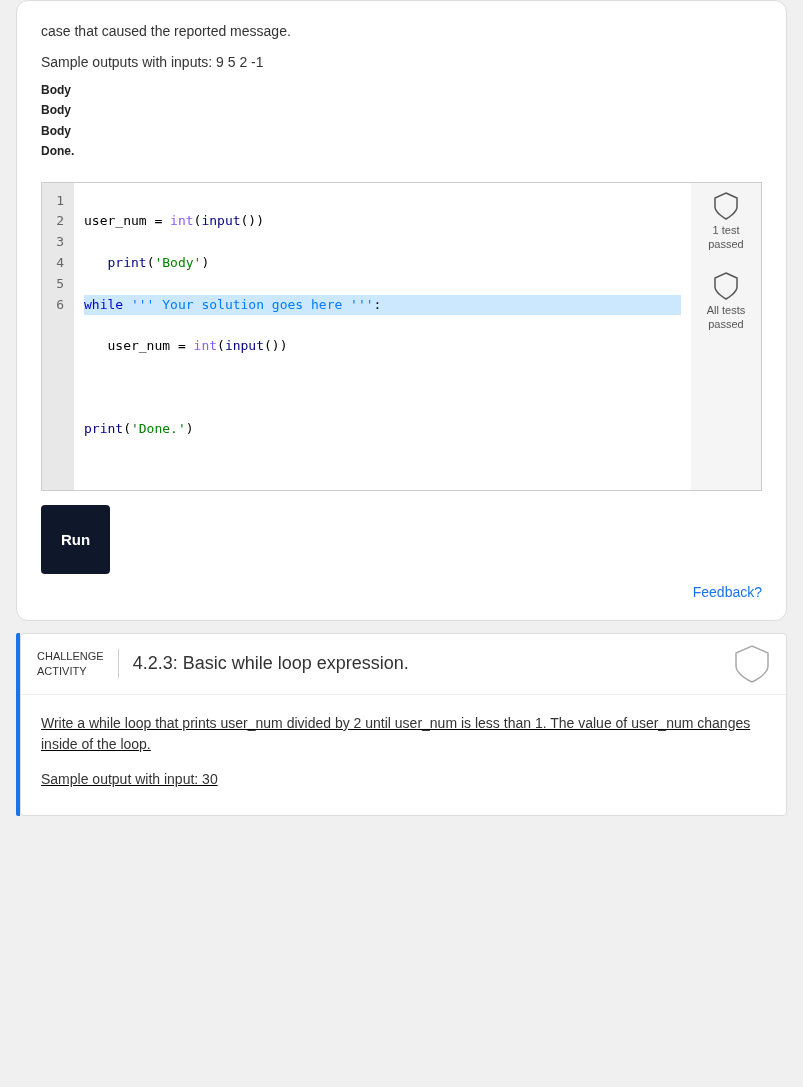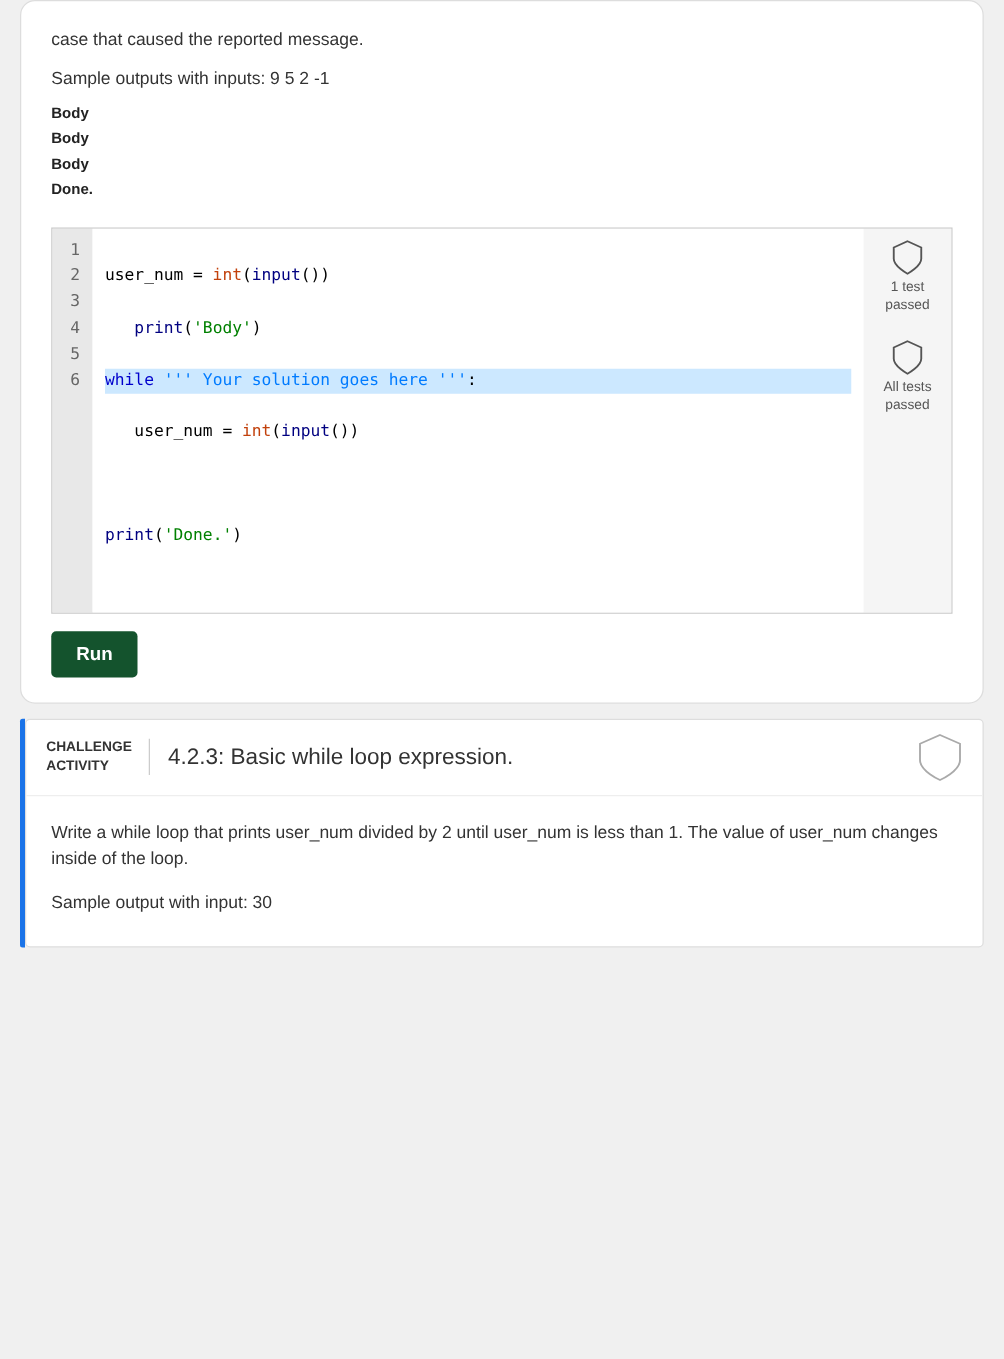--- a/index.html
+++ b/index.html
@@ -92,21 +92,21 @@
       white-space: pre;
     }
 
     .code-line.highlighted {
       background: #cce8ff;
     }
 
     .kw { color: #0000cc; font-weight: normal; }
     .fn { color: #000080; }
     .str { color: #008000; }
-    .builtin { color: #c2410c; }
+    .builtin { color: #8b5cf6; }
     .comment-placeholder { color: #007bff; }
 
     .test-badges {
       display: flex;
       flex-direction: column;
       align-items: center;
       justify-content: flex-start;
       padding: 8px 6px;
       gap: 20px;
       width: 70px;
@@ -132,25 +132,25 @@
     }
 
     .badge-label {
       font-size: 11px;
       color: #555;
       text-align: center;
       line-height: 1.3;
     }
 
     .run-button {
-      background: #14532d;
+      background: #0f172a;
       color: #fff;
       border: none;
       border-radius: 4px;
-      padding: 10px 20px;
+      padding: 26px 20px;
       font-size: 15px;
       font-weight: bold;
       cursor: pointer;
       margin-top: 14px;
     }
 
     .feedback-link {
       display: block;
       text-align: right;
       color: #1a73e8;
@@ -179,39 +179,40 @@
 
     .challenge-tag {
       background: transparent;
       border-right: 1px solid #ccc;
       padding-right: 14px;
       margin-right: 14px;
     }
 
     .challenge-tag-text {
       font-size: 11px;
-      font-weight: bold;
+      font-weight: normal;
       color: #333;
       line-height: 1.3;
       text-transform: uppercase;
     }
 
     .challenge-title {
       font-size: 18px;
       color: #333;
       flex: 1;
     }
 
     .challenge-shield {
       width: 36px;
       height: 40px;
     }
 
     .challenge-body {
       padding: 18px 20px;
+      text-decoration: underline;
     }
 
     .challenge-body .description-text {
       margin-bottom: 16px;
     }
 
     .challenge-card-outer {
       position: relative;
     }
     .challenge-card-outer::before {
@@ -274,20 +275,21 @@
             <svg viewBox="0 0 26 30" fill="none" xmlns="http://www.w3.org/2000/svg">
               <path d="M13 2 L24 7 L24 16 C24 22 13 28 13 28 C13 28 2 22 2 16 L2 7 Z" stroke="#555" stroke-width="1.5" fill="none"></path>
             </svg>
           </div>
           <div class="badge-label">All tests<br>passed</div>
         </div>
       </div>
     </div>
 
     <button class="run-button">Run</button>
+    <a class="feedback-link">Feedback?</a>
   </div>
 
   <div class="challenge-card-outer">
     <div class="challenge-card">
       <div class="challenge-header">
         <div class="challenge-tag">
           <div class="challenge-tag-text">CHALLENGE</div>
           <div class="challenge-tag-text">ACTIVITY</div>
         </div>
         <div class="challenge-title">4.2.3: Basic while loop expression.</div>

